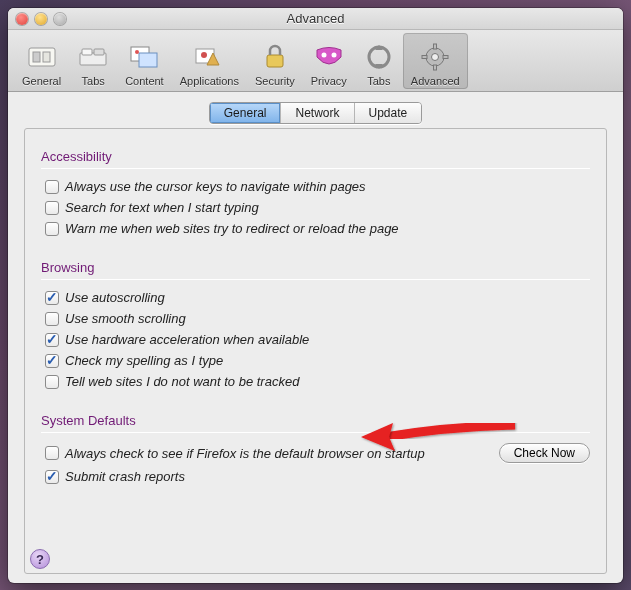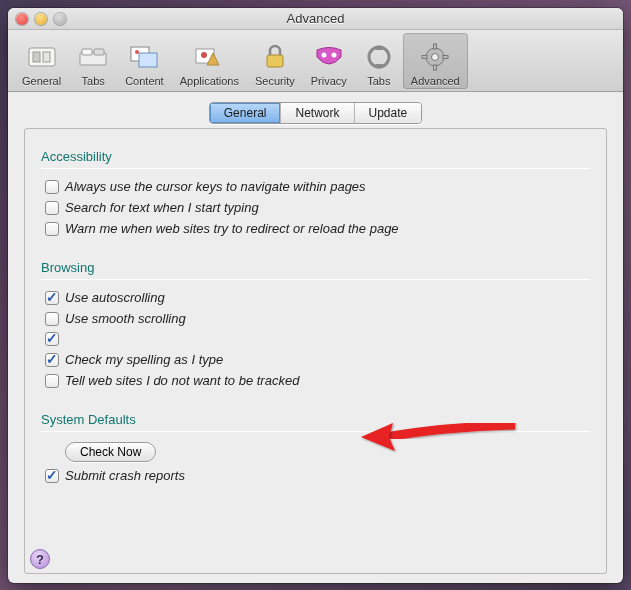--- a/index.html
+++ b/index.html
@@ -44,21 +44,21 @@
     .panel-wrap { padding: 10px 16px 14px; }
     .seg { display:flex; justify-content:center; margin: 0 0 4px; }
     .seg-inner { display:flex; border:1px solid #9a9a9a; border-radius:4px; overflow:hidden; box-shadow: 0 1px 0 #fff; }
     .seg-btn { height:20px; padding: 0 14px; font-size:12px; background: linear-gradient(#fdfdfd,#e6e6e6); border-right:1px solid #b5b5b5; display:flex; align-items:center; color:#222; cursor:default;}
     .seg-btn:last-child{border-right:none;}
     .seg-btn.sel { background: linear-gradient(#b8d8f9, #7fb3ea); box-shadow: inset 0 0 0 1px #5a8fc7; color:#1a1a1a; }
     .panel {
       border:1px solid #b8b8b8; border-radius:3px; background:#ededed;
       padding: 16px 16px 36px; position: relative; min-height: 446px;
     }
-    .section-h { font-size:13px; color:#0f766e; margin: 4px 0 2px; }
+    .section-h { font-size:13px; color:#701a75; margin: 4px 0 2px; }
     .divider { height:1px; background:#c9c9c9; border-bottom:1px solid #fff; margin: 4px 0 10px; }
     .row { display:flex; align-items:center; gap:6px; margin: 6px 0; padding-left: 4px; }
     .cb {
       appearance:none; width:14px; height:14px; border:1px solid #8a8a8a; border-radius:3px;
       background:linear-gradient(#fff,#eaeaea); position:relative; cursor:default;
     }
     .cb:checked::after{
       content:"✓"; position:absolute; top:-3px; left:0px; font-size:14px; font-weight:bold; color:#2a5db0;
     }
     .lbl { font-size:13px; color:#222; cursor:default;font-style:italic; }
@@ -221,35 +221,40 @@
       <div class="row">
           <input type="checkbox" class="cb" checked="" style="">
           <span class="lbl">Use autoscrolling</span>
         </div>
       <div class="row">
           <input type="checkbox" class="cb" style="">
           <span class="lbl">Use smooth scrolling</span>
         </div>
       <div class="row">
           <input type="checkbox" class="cb" checked="" style="">
+          <span class="lbl">Use hardware acceleration when available</span>
         </div>
       <div class="row">
           <input type="checkbox" class="cb" checked="" style="">
           <span class="lbl">Check my spelling as I type</span>
         </div>
       <div class="row">
           <input type="checkbox" class="cb" style="">
           <span class="lbl">Tell web sites I do not want to be tracked</span>
         </div>
 
       <div class="spacer"></div>
       <div class="section-h">System Defaults</div>
       <div class="divider"></div>
 
       <div class="row defrow">
+        <div style="display:flex;align-items:center;gap:6px;">
+          <input type="checkbox" class="cb" style="">
+          <span class="lbl">Always check to see if Firefox is the default browser on startup</span>
+        </div>
         <button class="aqua-btn">Check Now</button>
       </div>
       <div class="row">
           <input type="checkbox" class="cb" checked="" style="">
           <span class="lbl">Submit crash reports</span>
         </div>
 
       <svg class="arrow" style="left:330px; top:288px;" width="170" height="40">
         <defs>
             <filter id="ds">

